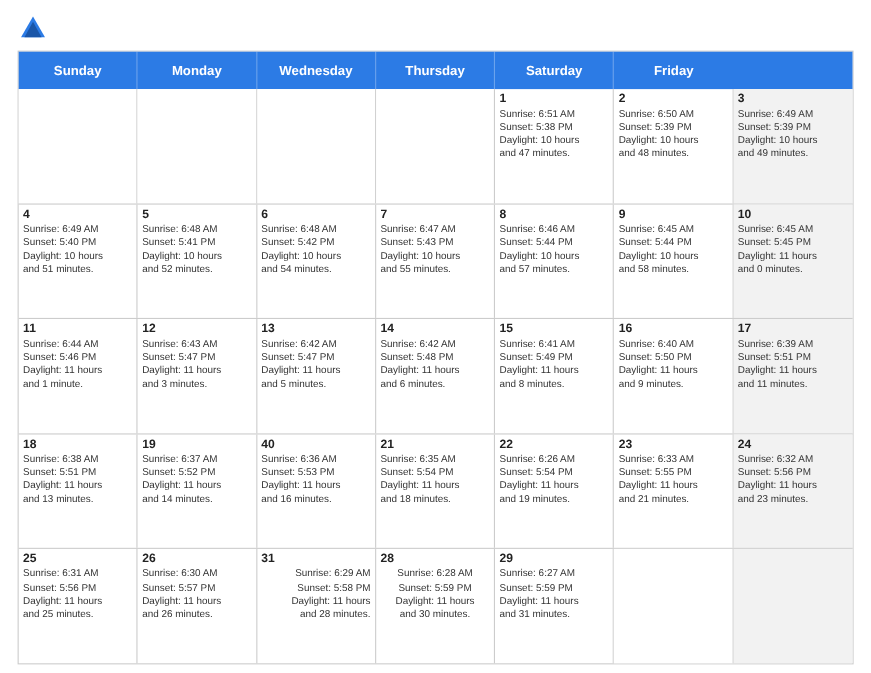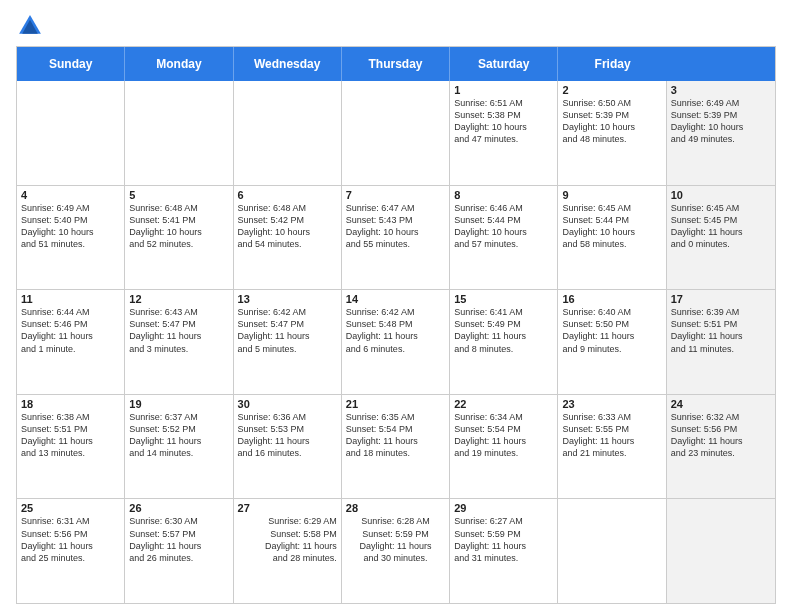--- a/index.html
+++ b/index.html
@@ -279,36 +279,36 @@
 and 13 minutes.</div>
           </div>
           <div class="cal-cell">
             <span class="day-num">19</span>
             <div class="cell-text" style="white-space: pre-line;">Sunrise: 6:37 AM
 Sunset: 5:52 PM
 Daylight: 11 hours
 and 14 minutes.</div>
           </div>
           <div class="cal-cell">
-            <span class="day-num">30</span>
+            <span class="day-num">40</span>
             <div class="cell-text" style="white-space: pre-line;">Sunrise: 6:36 AM
 Sunset: 5:53 PM
 Daylight: 11 hours
 and 16 minutes.</div>
           </div>
           <div class="cal-cell">
             <span class="day-num">21</span>
             <div class="cell-text" style="white-space: pre-line;">Sunrise: 6:35 AM
 Sunset: 5:54 PM
 Daylight: 11 hours
 and 18 minutes.</div>
           </div>
           <div class="cal-cell">
             <span class="day-num">22</span>
-            <div class="cell-text" style="white-space: pre-line;">Sunrise: 6:34 AM
+            <div class="cell-text" style="white-space: pre-line;">Sunrise: 6:26 AM
 Sunset: 5:54 PM
 Daylight: 11 hours
 and 19 minutes.</div>
           </div>
           <div class="cal-cell">
             <span class="day-num">23</span>
             <div class="cell-text" style="white-space: pre-line;">Sunrise: 6:33 AM
 Sunset: 5:55 PM
 Daylight: 11 hours
 and 21 minutes.</div>
@@ -330,21 +330,21 @@
 and 25 minutes.</div>
           </div>
           <div class="cal-cell">
             <span class="day-num">26</span>
             <div class="cell-text" style="white-space: pre-line;">Sunrise: 6:30 AM
 Sunset: 5:57 PM
 Daylight: 11 hours
 and 26 minutes.</div>
           </div>
           <div class="cal-cell">
-            <span class="day-num">27</span>
+            <span class="day-num">31</span>
             <div class="cell-text" style="white-space: pre-line; text-align: right;">Sunrise: 6:29 AM
 Sunset: 5:58 PM
 Daylight: 11 hours
 and 28 minutes.</div>
           </div>
           <div class="cal-cell">
             <span class="day-num">28</span>
             <div class="cell-text" style="white-space: pre-line; text-align: center;">Sunrise: 6:28 AM
 Sunset: 5:59 PM
 Daylight: 11 hours

